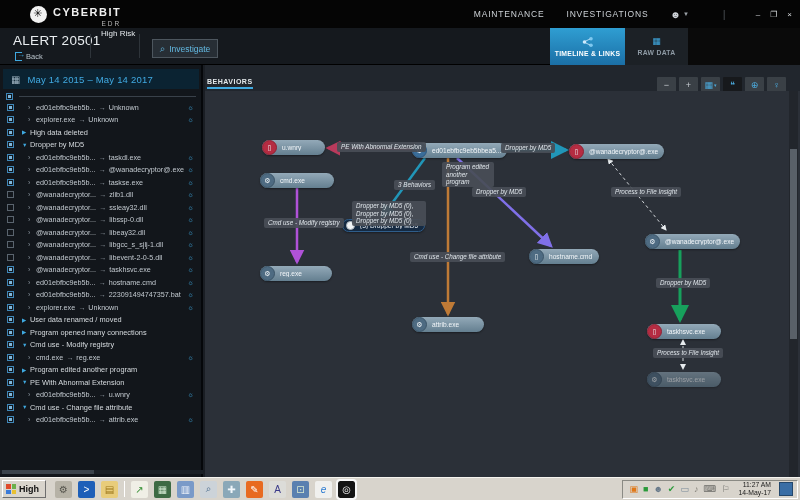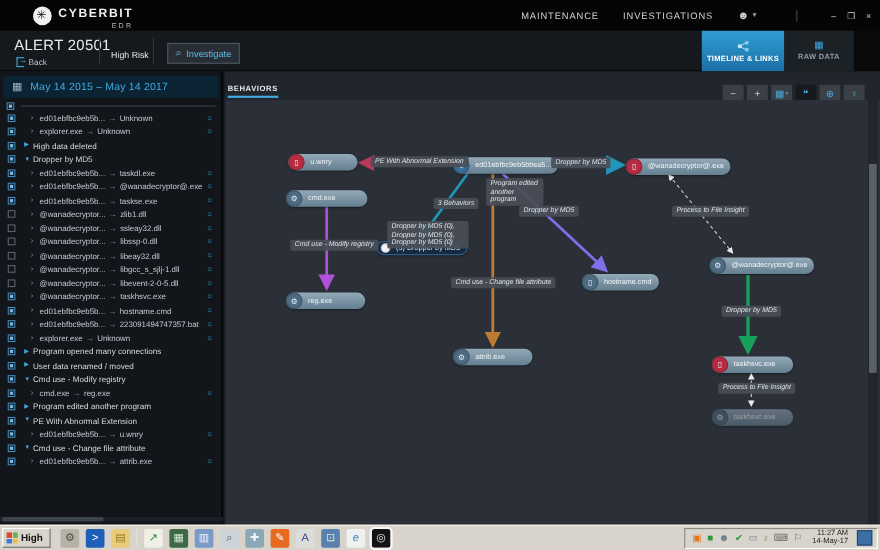--- a/index.html
+++ b/index.html
@@ -17,29 +17,29 @@
   .brand-sub { color:#b8b8b8; font-size:6.5px; letter-spacing:2px; text-align:right; display:block; }
   .topmenu { margin-left:auto; display:flex; align-items:center; gap:22px;padding-left:40px; }
   .menu-item { color:#cdd2d7; font-size:8.5px; letter-spacing:.8px; cursor:default; }
   .user-box { display:flex; align-items:center; gap:2px; color:#cdd2d7; font-size:10px; }
   .user-caret { font-size:6px; color:#9aa0a6; }
   .win-sep { color:#4a4f54; margin:0 8px 0 12px; font-size:11px; }
   .win-btns { display:flex; gap:10px; margin-right:8px; color:#d6dadd; font-size:8px; }
   .win-btns span { cursor:default; }
 
   
-  .appheader { position:absolute; left:0; top:28px; width:776px; height:37px; background:#15191e;
+  .appheader { position:absolute; left:0; top:28px; width:688px; height:37px; background:#15191e;
     border-bottom:1px solid #000; }
   .alert-title { position:absolute; left:13px; top:5px; font-size:13.5px; color:#e9edf0; letter-spacing:.3px; }
   .back-row { position:absolute; left:15px; top:24px; display:flex; align-items:center; gap:4px; }
   .back-ico { width:7px; height:9px; border:1px solid #3fa9e0; border-right:none; position:relative; display:inline-block; }
   .back-ico:after { content:"→"; position:absolute; left:1px; top:-3px; color:#3fa9e0; font-size:8px; }
   .back-lbl { color:#b9c3cb; font-size:7.5px; }
   .hsep { position:absolute; top:6px; height:24px; width:1px; background:#2e343a; }
-  .risk-lbl { position:absolute; left:101px; top:18px; color:#e2e7eb; font-size:8px; }
+  .risk-lbl { position:absolute; left:101px; top:1px; color:#e2e7eb; font-size:8px; }
   .investigate { position:absolute; left:152px; top:11px; width:66px; height:19px; background:#272e35;
     border:1px solid #4d565e; color:#63b9e2; font-size:8.5px; display:flex; align-items:center;
     justify-content:center; gap:4px; cursor:pointer; }
   .investigate .mag { font-size:10px; }
 
   
   .tabs { position:absolute; right:0; top:0; height:37px; display:flex; }
   .tab { width:75px; height:37px; display:flex; flex-direction:column; align-items:center;
     justify-content:center; gap:3px; cursor:pointer; }
   .tab .tlabel { font-size:6.8px; font-weight:bold; letter-spacing:.3px; }
@@ -324,26 +324,26 @@
             <span class="cb on"></span>
             <span class="chev">›</span>
             <span class="src">explorer.exe</span>
             <span class="arw">→</span>
             <span class="tgt">Unknown</span>
             <span class="loc">☼</span>
           </div>
           <div class="trow">
             <span class="cb on"></span>
             <span class="arr">▶</span>
+            <span class="glbl">User data renamed / moved</span>
+          </div>
+          <div class="trow">
+            <span class="cb on"></span>
+            <span class="arr">▶</span>
             <span class="glbl">Program opened many connections</span>
-          </div>
-          <div class="trow">
-            <span class="cb on"></span>
-            <span class="arr">▶</span>
-            <span class="glbl">User data renamed / moved</span>
           </div>
           <div class="trow">
             <span class="cb on"></span>
             <span class="arr">▼</span>
             <span class="glbl">Cmd use - Modify registry</span>
           </div>
           <div class="trow">
             <span class="cb on"></span>
             <span class="chev">›</span>
             <span class="src">cmd.exe</span>

